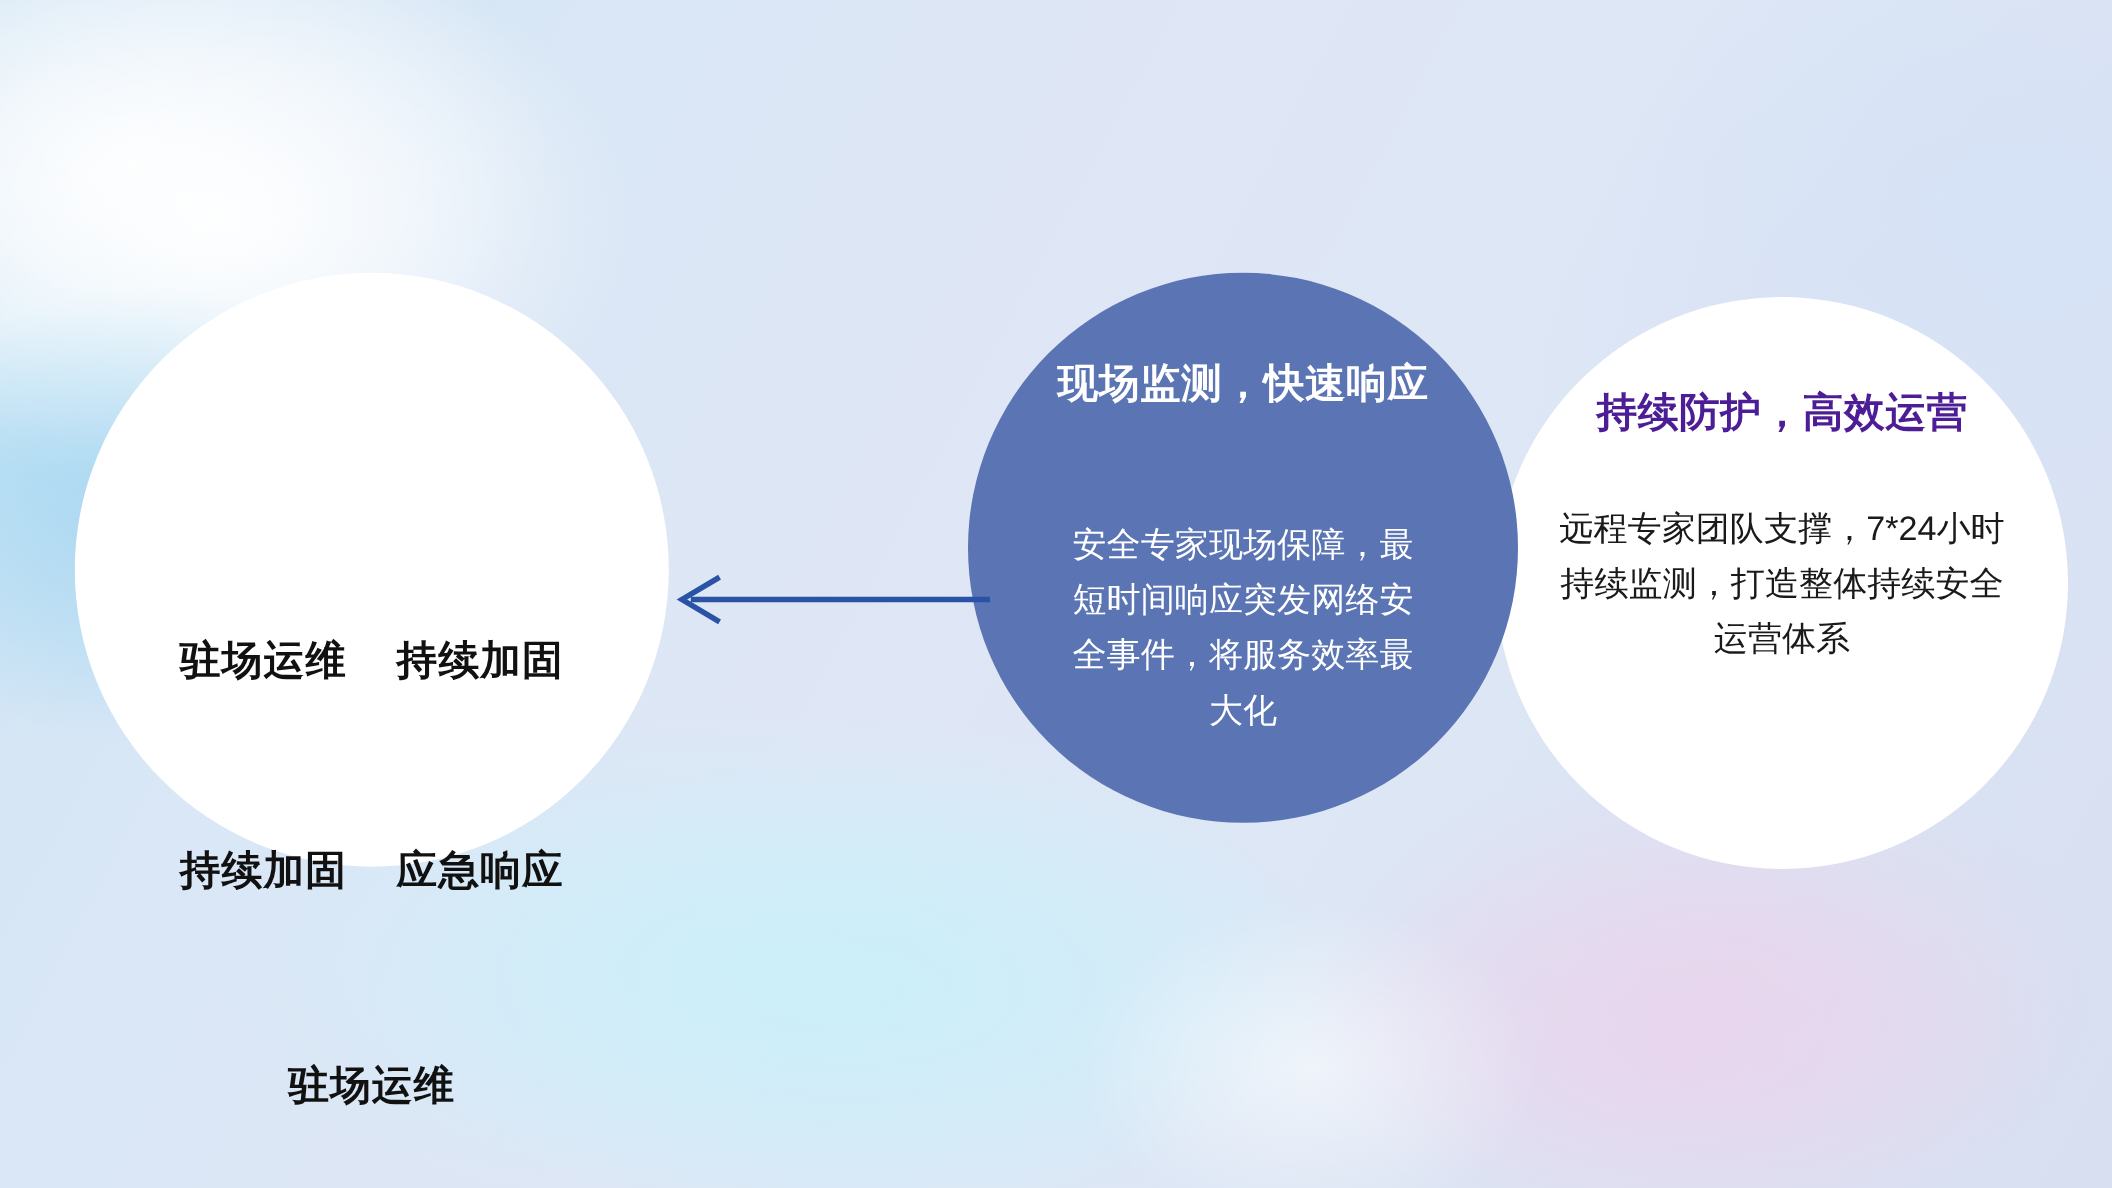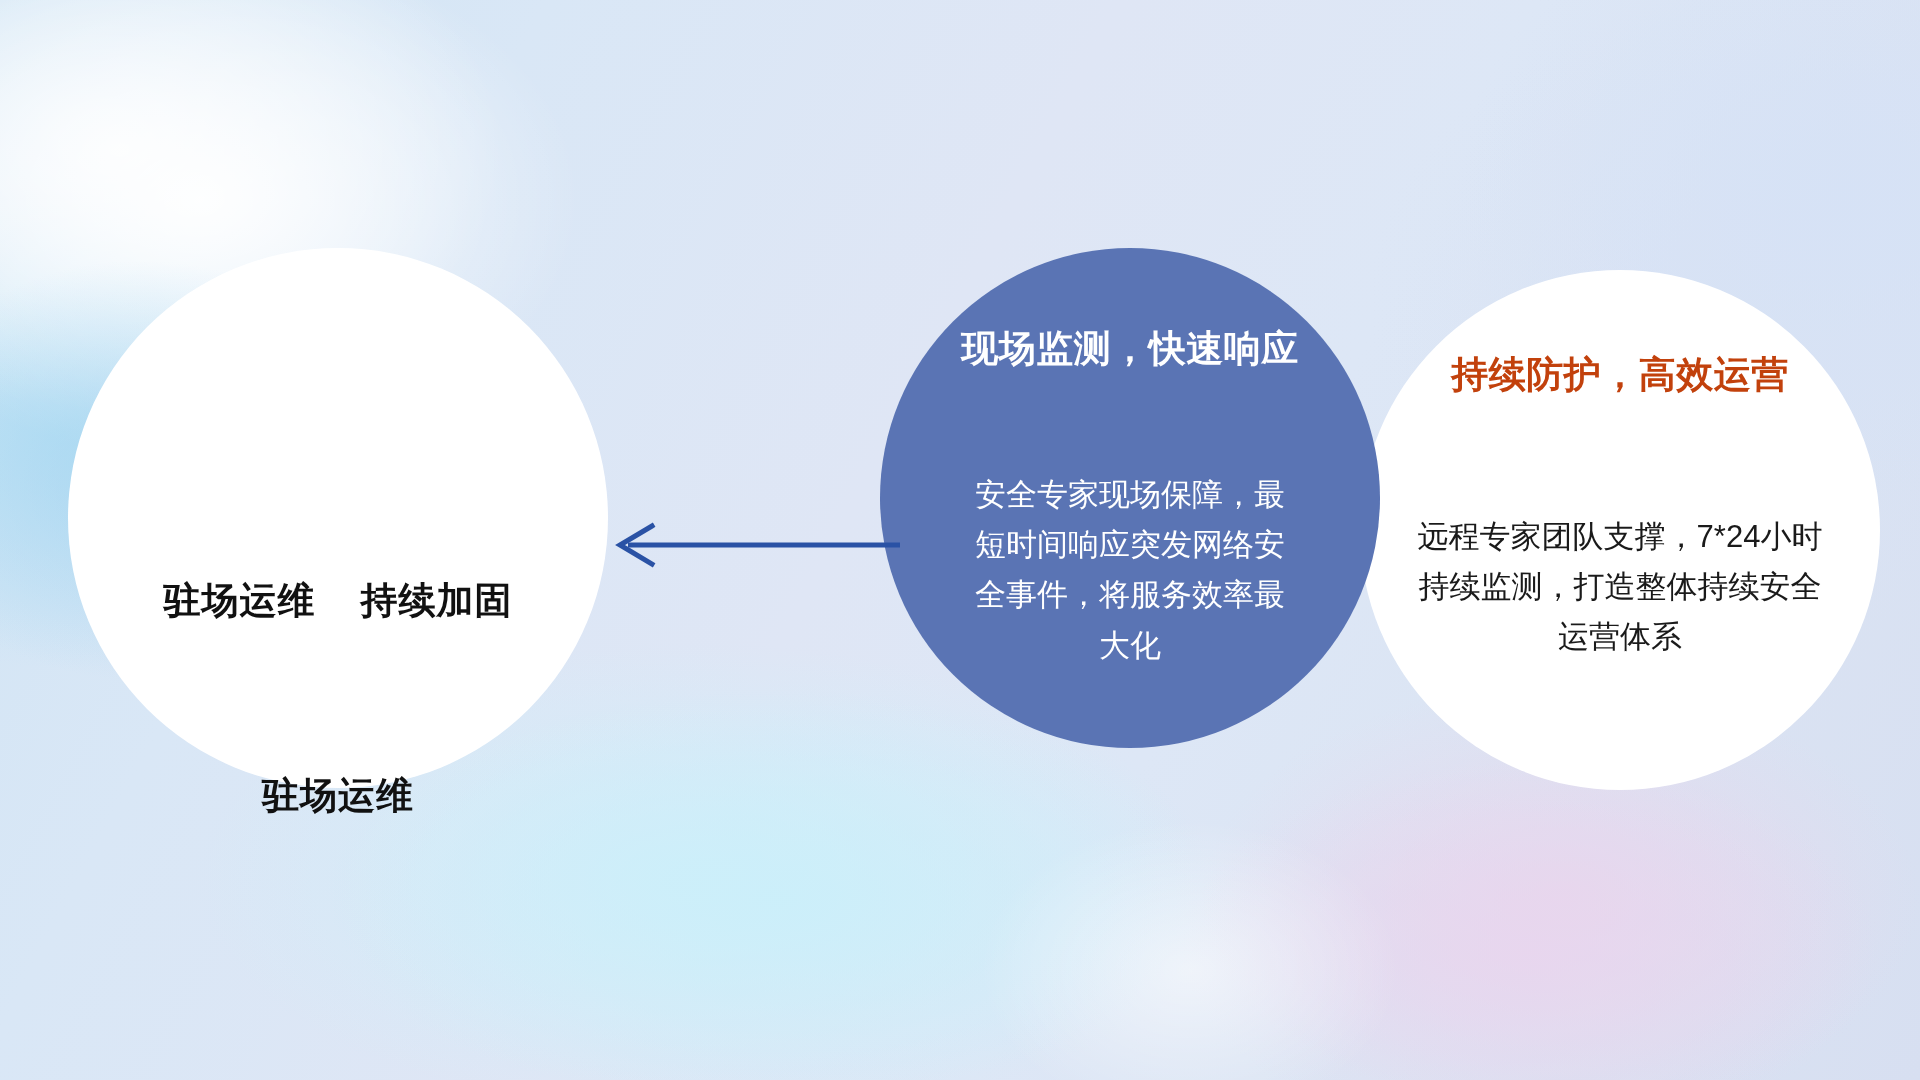--- a/index.html
+++ b/index.html
@@ -124,37 +124,37 @@
   .left-line.spaced { margin-top: 4px; }
 
   .card-title {
     font-size: 37px;
     font-weight: bold;
     letter-spacing: 0.5px;
     text-align: center;
     white-space: nowrap;
   }
   .card-title-center { color: #ffffff; }
-  .card-title-right  { color: #c2410c; text-align: center; }
+  .card-title-right  { color: #4c1d95; text-align: center; }
 
   .card-body {
     font-size: 31px;
     line-height: 1.62;
     text-align: center;
     width: 330px;
     word-break: break-all;
   }
   .card-body-center {
     color: #ffffff;
     margin-top: 96px;
   }
   .card-body-right {
     color: #1a1a1a;
     width: 410px;
-    margin-top: 112px;
+    margin-top: 56px;
   }
 
   
   .arrow-wrap {
     position: absolute;
     left: 600px;
     top: 520px;
     width: 300px;
     height: 50px;
     z-index: 4;
@@ -169,20 +169,21 @@
   <div class="glow glow-b"></div>
   <div class="glow glow-c"></div>
   <div class="glow glow-d"></div>
   <div class="glow glow-e"></div>
   <div class="glow glow-f"></div>
 
   <div class="circle circle-left">
     <div class="divider-dash"></div>
     <div class="left-lines">
       <div class="left-line">驻场运维    持续加固</div>
+      <div class="left-line">持续加固    应急响应</div>
       <div class="left-line spaced">驻场运维</div>
     </div>
   </div>
 
   <div class="arrow-wrap">
     <svg width="300" height="50" viewBox="0 0 300 50" xmlns="http://www.w3.org/2000/svg">
       <line x1="300" y1="25" x2="28" y2="25" stroke="#2a52a5" stroke-width="5"></line>
       <polyline points="52,6 20,25 52,44" fill="none" stroke="#2a52a5" stroke-width="5" stroke-linecap="square"></polyline>
     </svg>
   </div>

